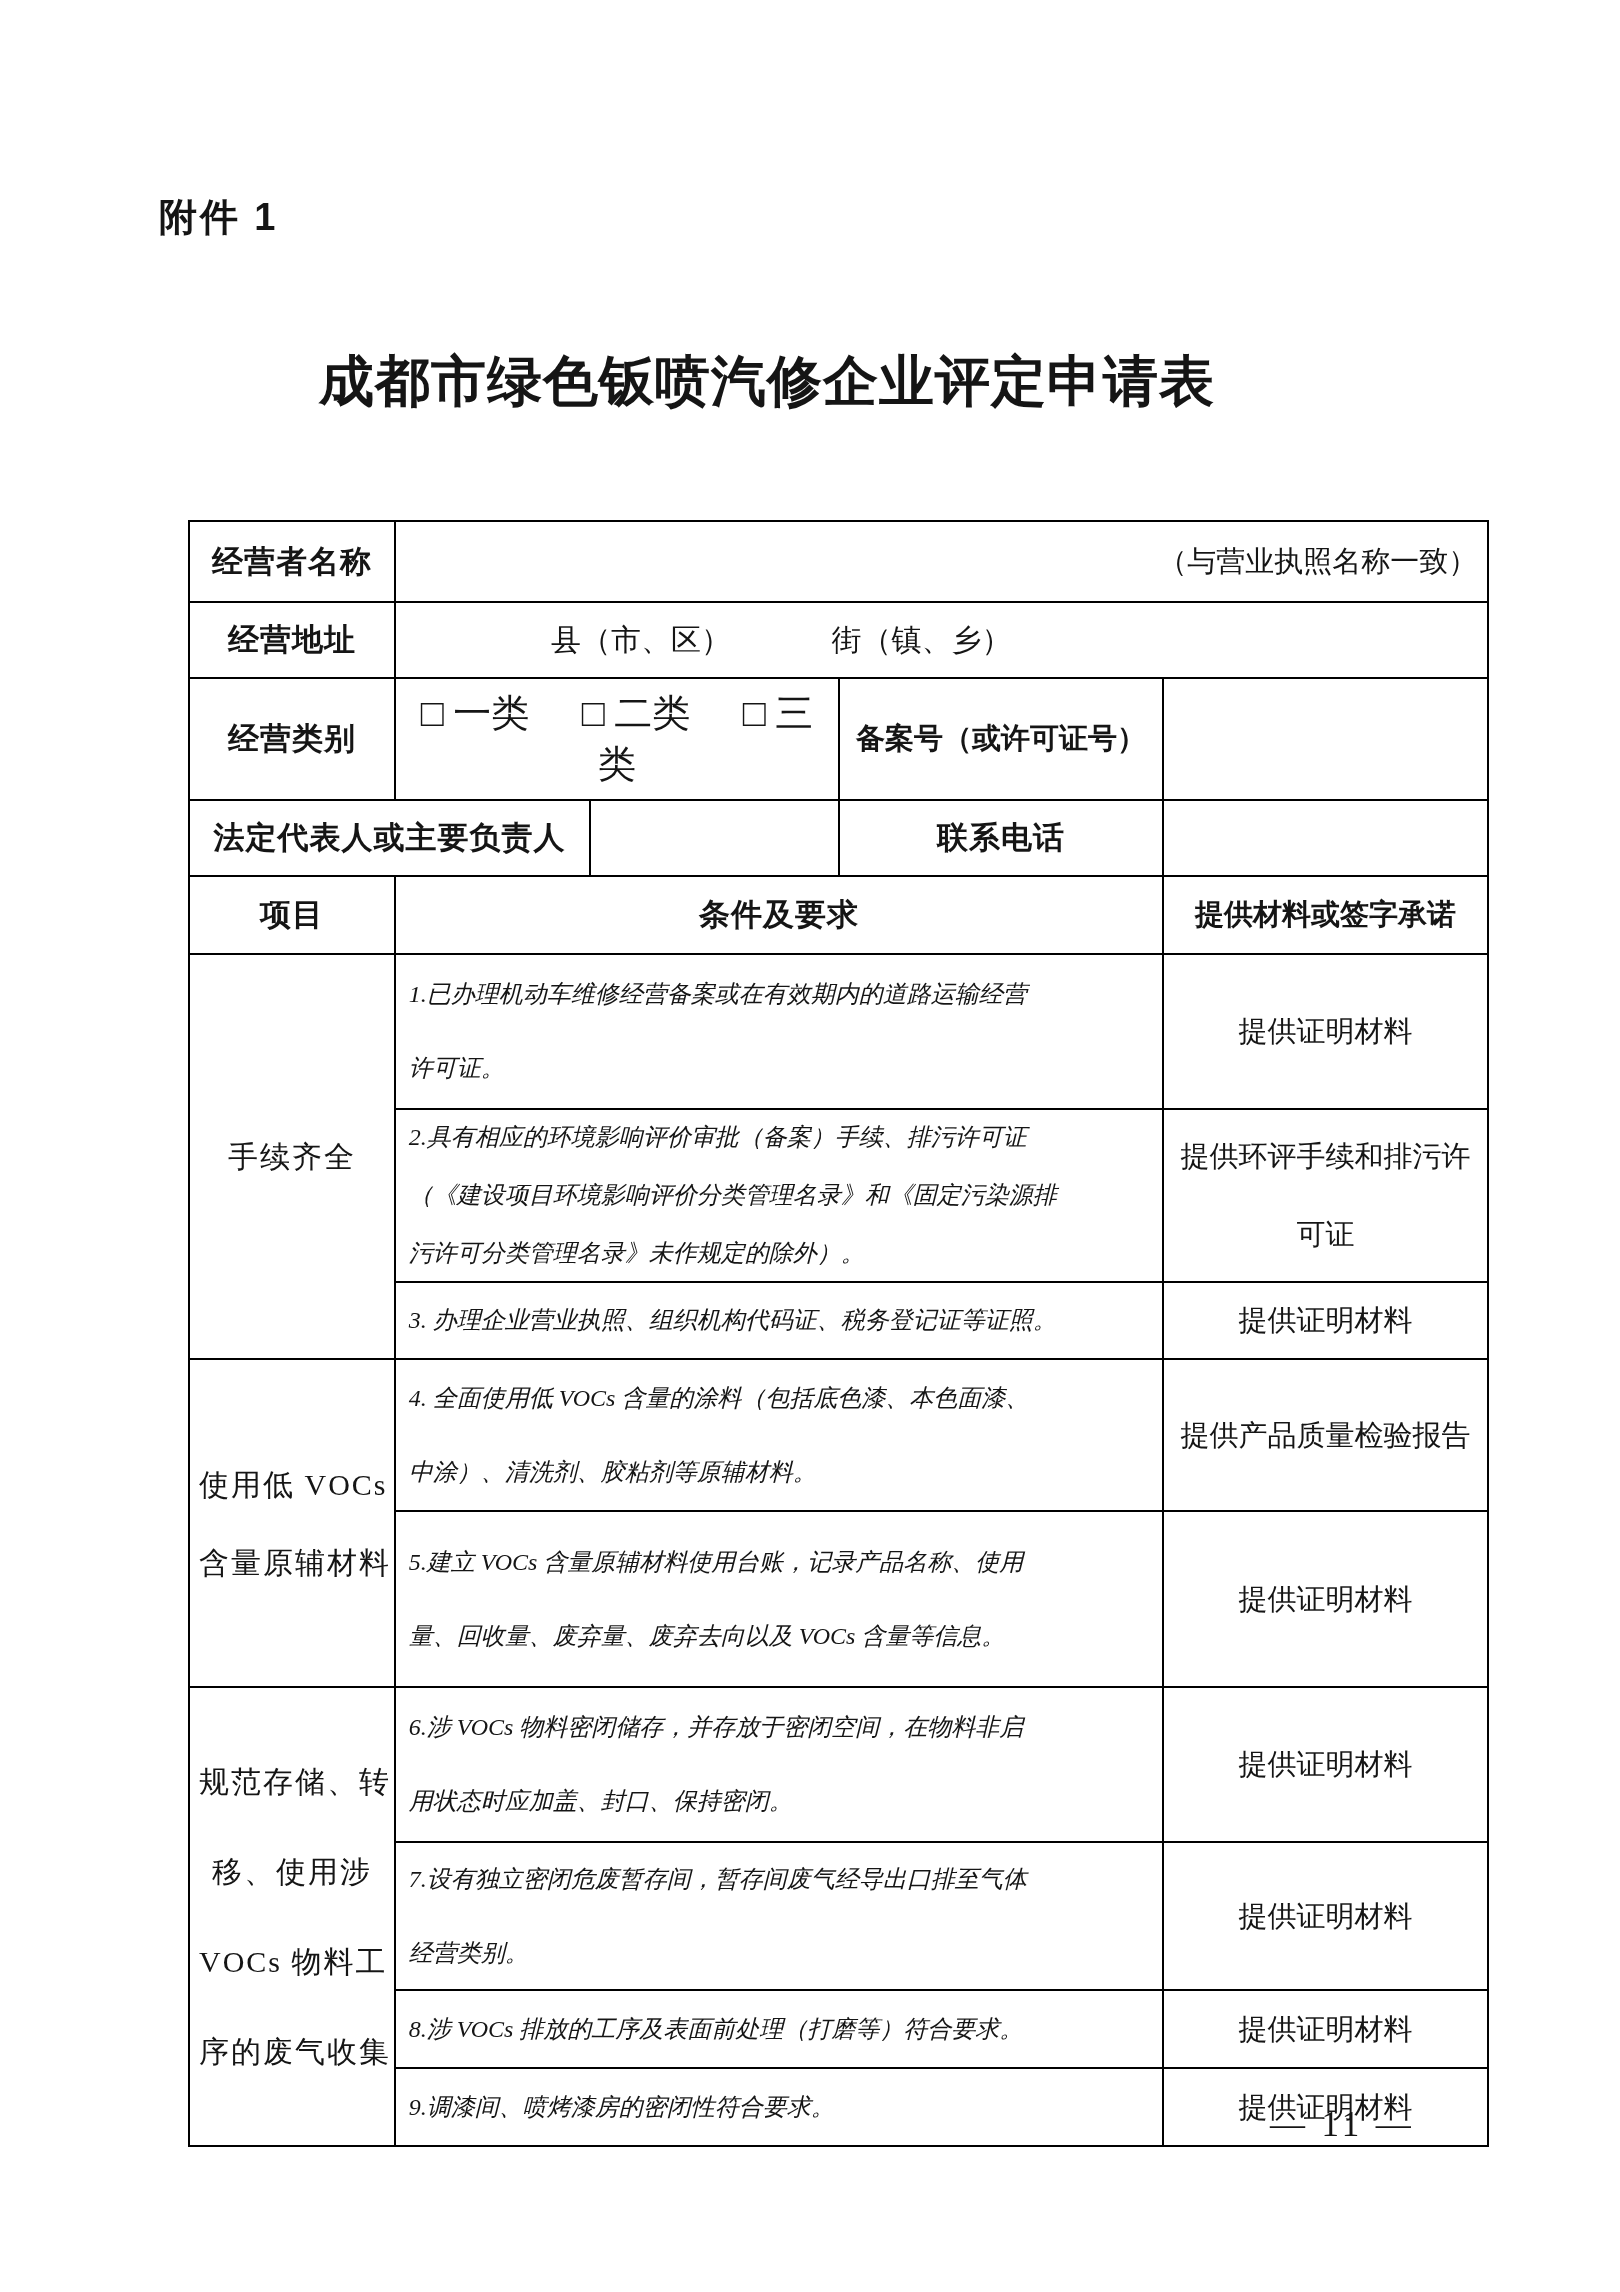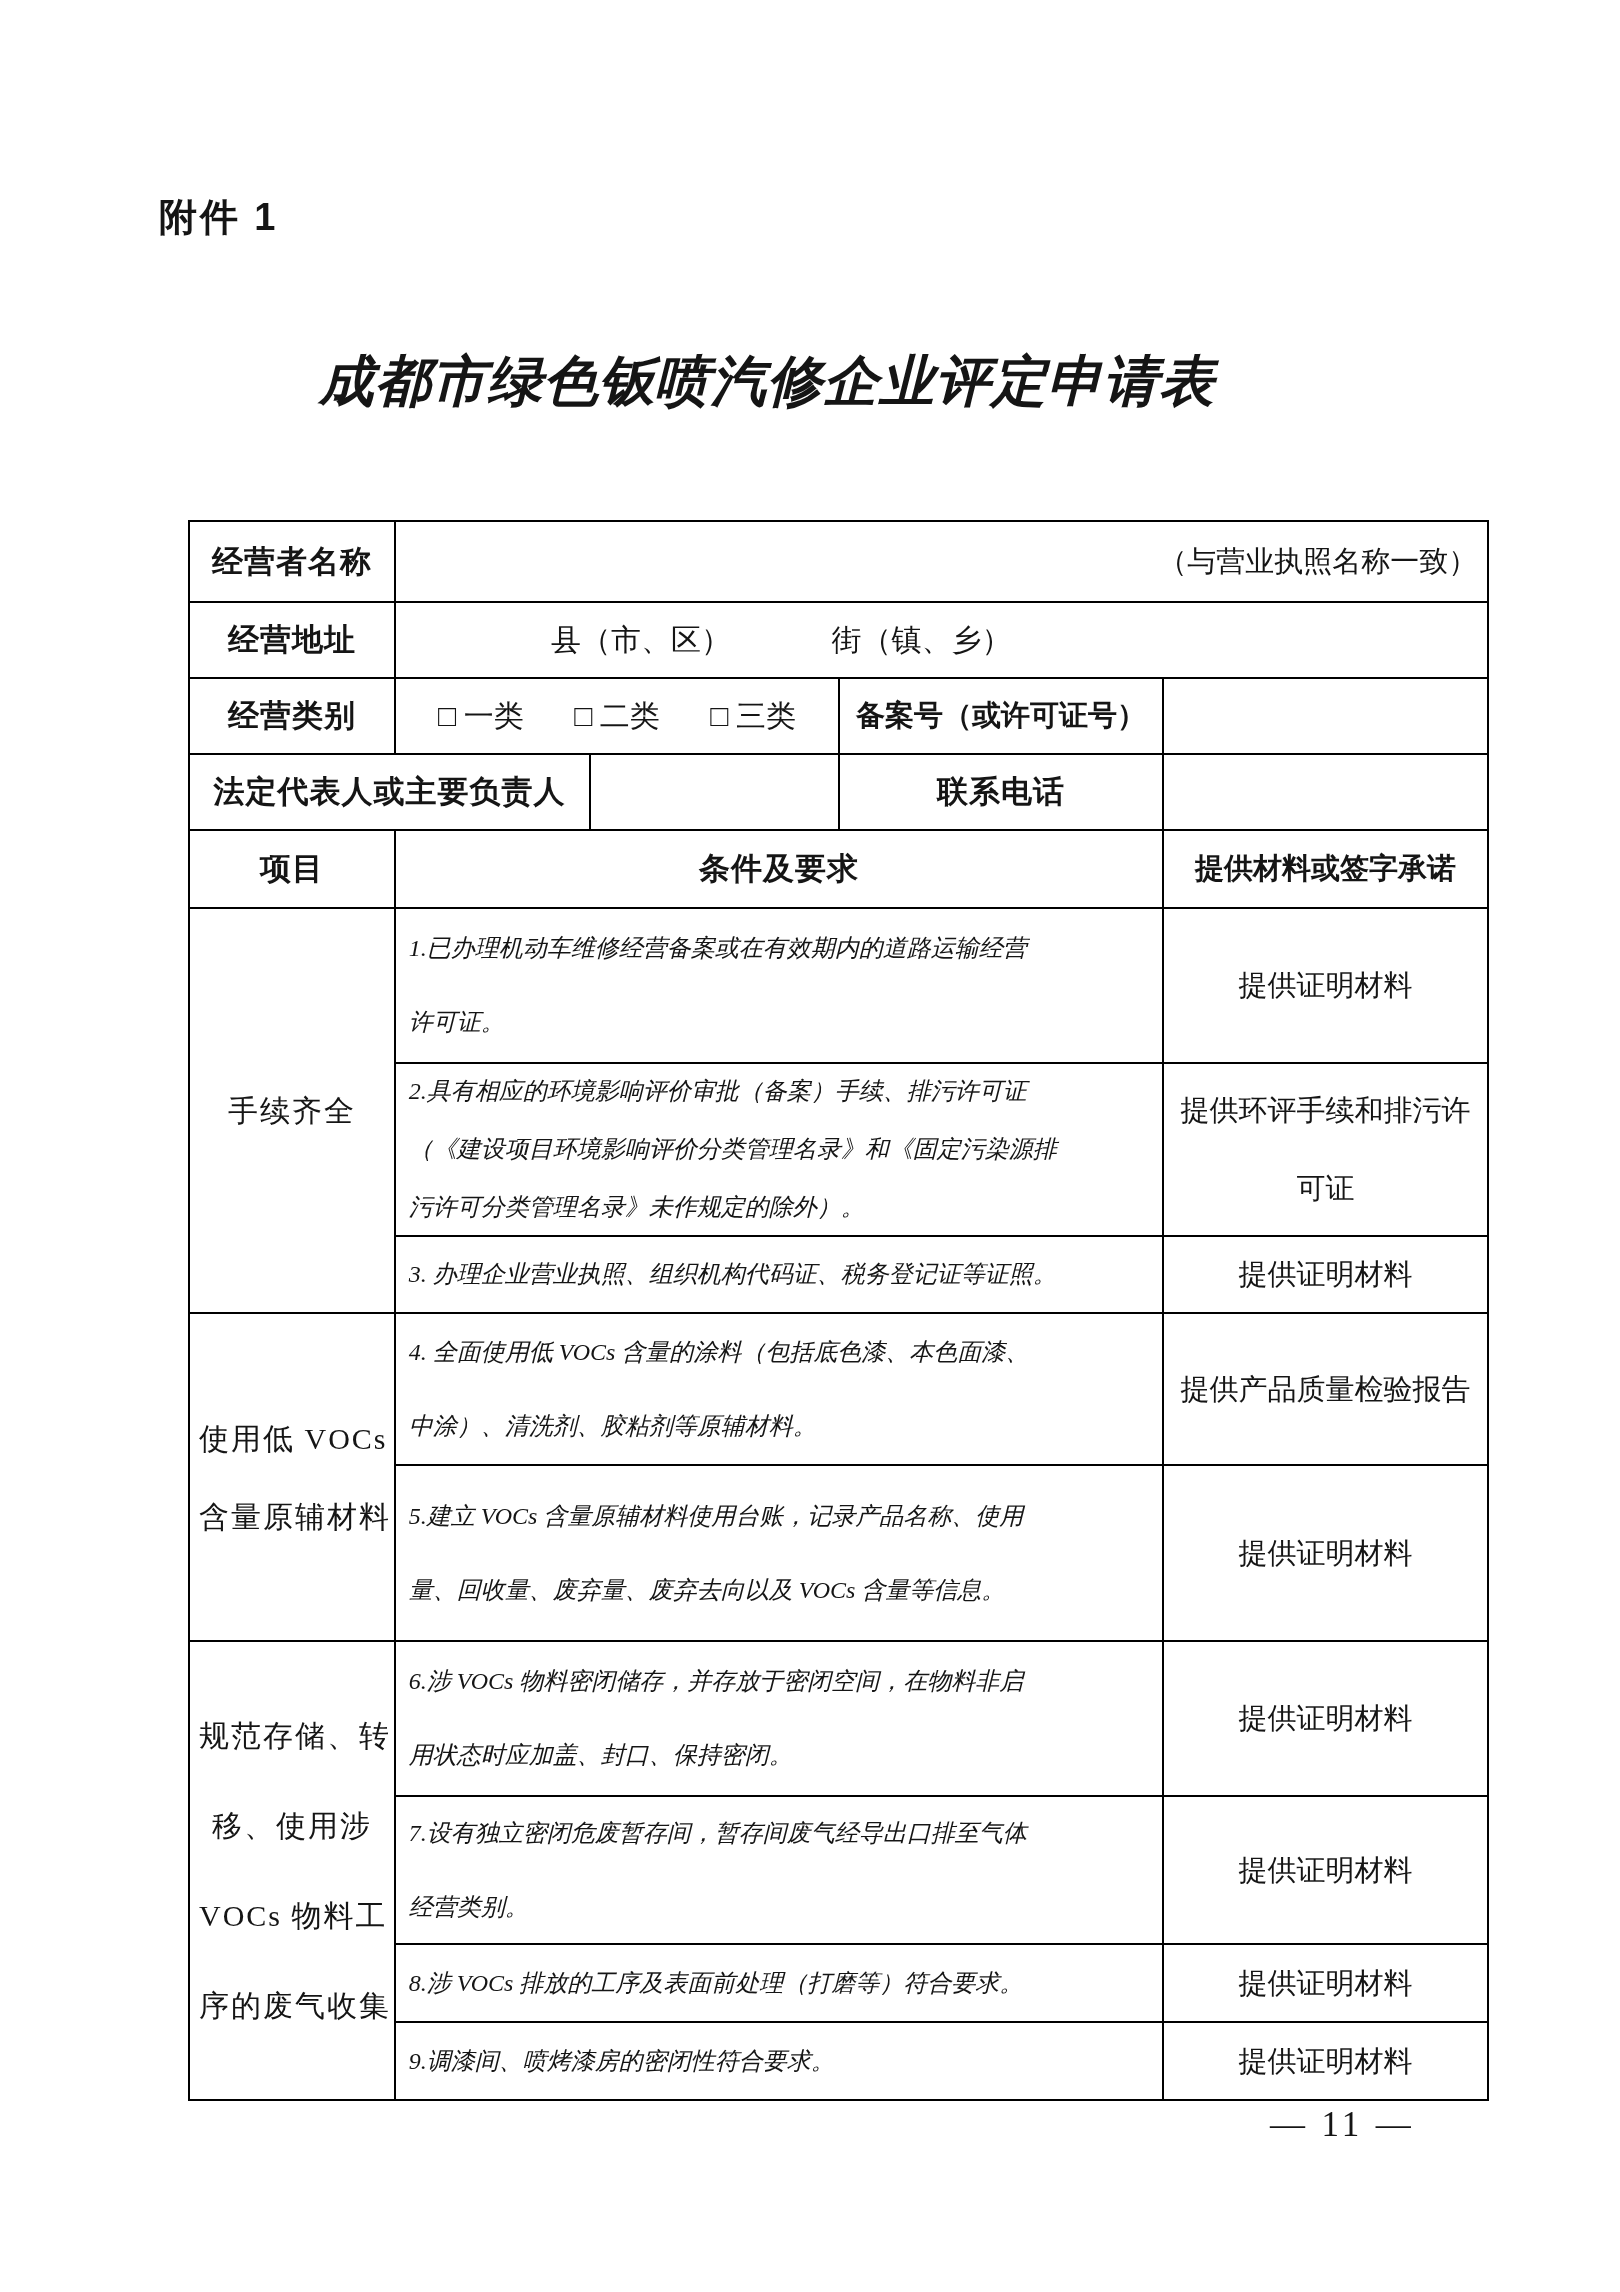--- a/index.html
+++ b/index.html
@@ -9,21 +9,21 @@
     font-family:"Liberation Serif","DejaVu Serif",serif;
     color:#151515;
   }
   .attach {
     position:absolute; left:159px; top:192px;
     font-family:"Liberation Sans","DejaVu Sans",sans-serif;
     font-weight:600; font-size:38px; letter-spacing:2.9px; white-space:nowrap;
   }
   .doc-title {
     position:absolute; left:767px; top:345px; transform:translateX(-50%);
-    font-size:55px; font-weight:bold; letter-spacing:1px; white-space:nowrap;font-style:italic;
+    font-size:55px; font-weight:bold; letter-spacing:1px; white-space:nowrap;
   }
   table.form {
     position:absolute; left:188px; top:520px; width:1300px;
     border-collapse:collapse; table-layout:fixed;
     border:2.9px solid #000;
   }
   table.form td {
     border:2px solid #000;
     border-top-width:2.9px; border-bottom-width:2.9px;
     vertical-align:middle; overflow:hidden; padding:9px;
@@ -31,21 +31,21 @@
   .hlabel {
     font-family:"Liberation Sans","DejaVu Sans",sans-serif;
     font-weight:bold; font-size:31px; text-align:center; letter-spacing:1px;
     white-space:nowrap;
   }
   .hlabel-sm { font-size:29px; letter-spacing:0; }
   .note-cell { text-align:right; padding-right:9.8px !important; font-size:29px; }
   .addr-cell { padding-left:155px !important; }
   .addr-cell .seg + .seg { margin-left:93px; }
   .addr-cell { font-size:30px; }
-  .chk-cell { text-align:center; font-size:30px; }
+  .chk-cell { text-align:center; font-size:38px; }
   .chk-cell .opt + .opt { margin-left:43px; }
   .item-cell { padding-left:12.7px !important; padding-right:3.9px !important; }
   .item-cell .line { font-size:24px; white-space:nowrap; line-height:37px;font-style:italic; }
   .g40 .line + .line { margin-top:37px; }
   .g23 .line + .line { margin-top:20.6px; }
   .mat-cell { text-align:center; font-size:29px; }
   .mat-cell .mline { line-height:37px; white-space:nowrap; }
   .mat-cell .mline + .mline { margin-top:41px; }
   .group-cell { text-align:center; font-size:30px; }
   .group-cell .gline { line-height:39px; letter-spacing:2px; white-space:nowrap; }

